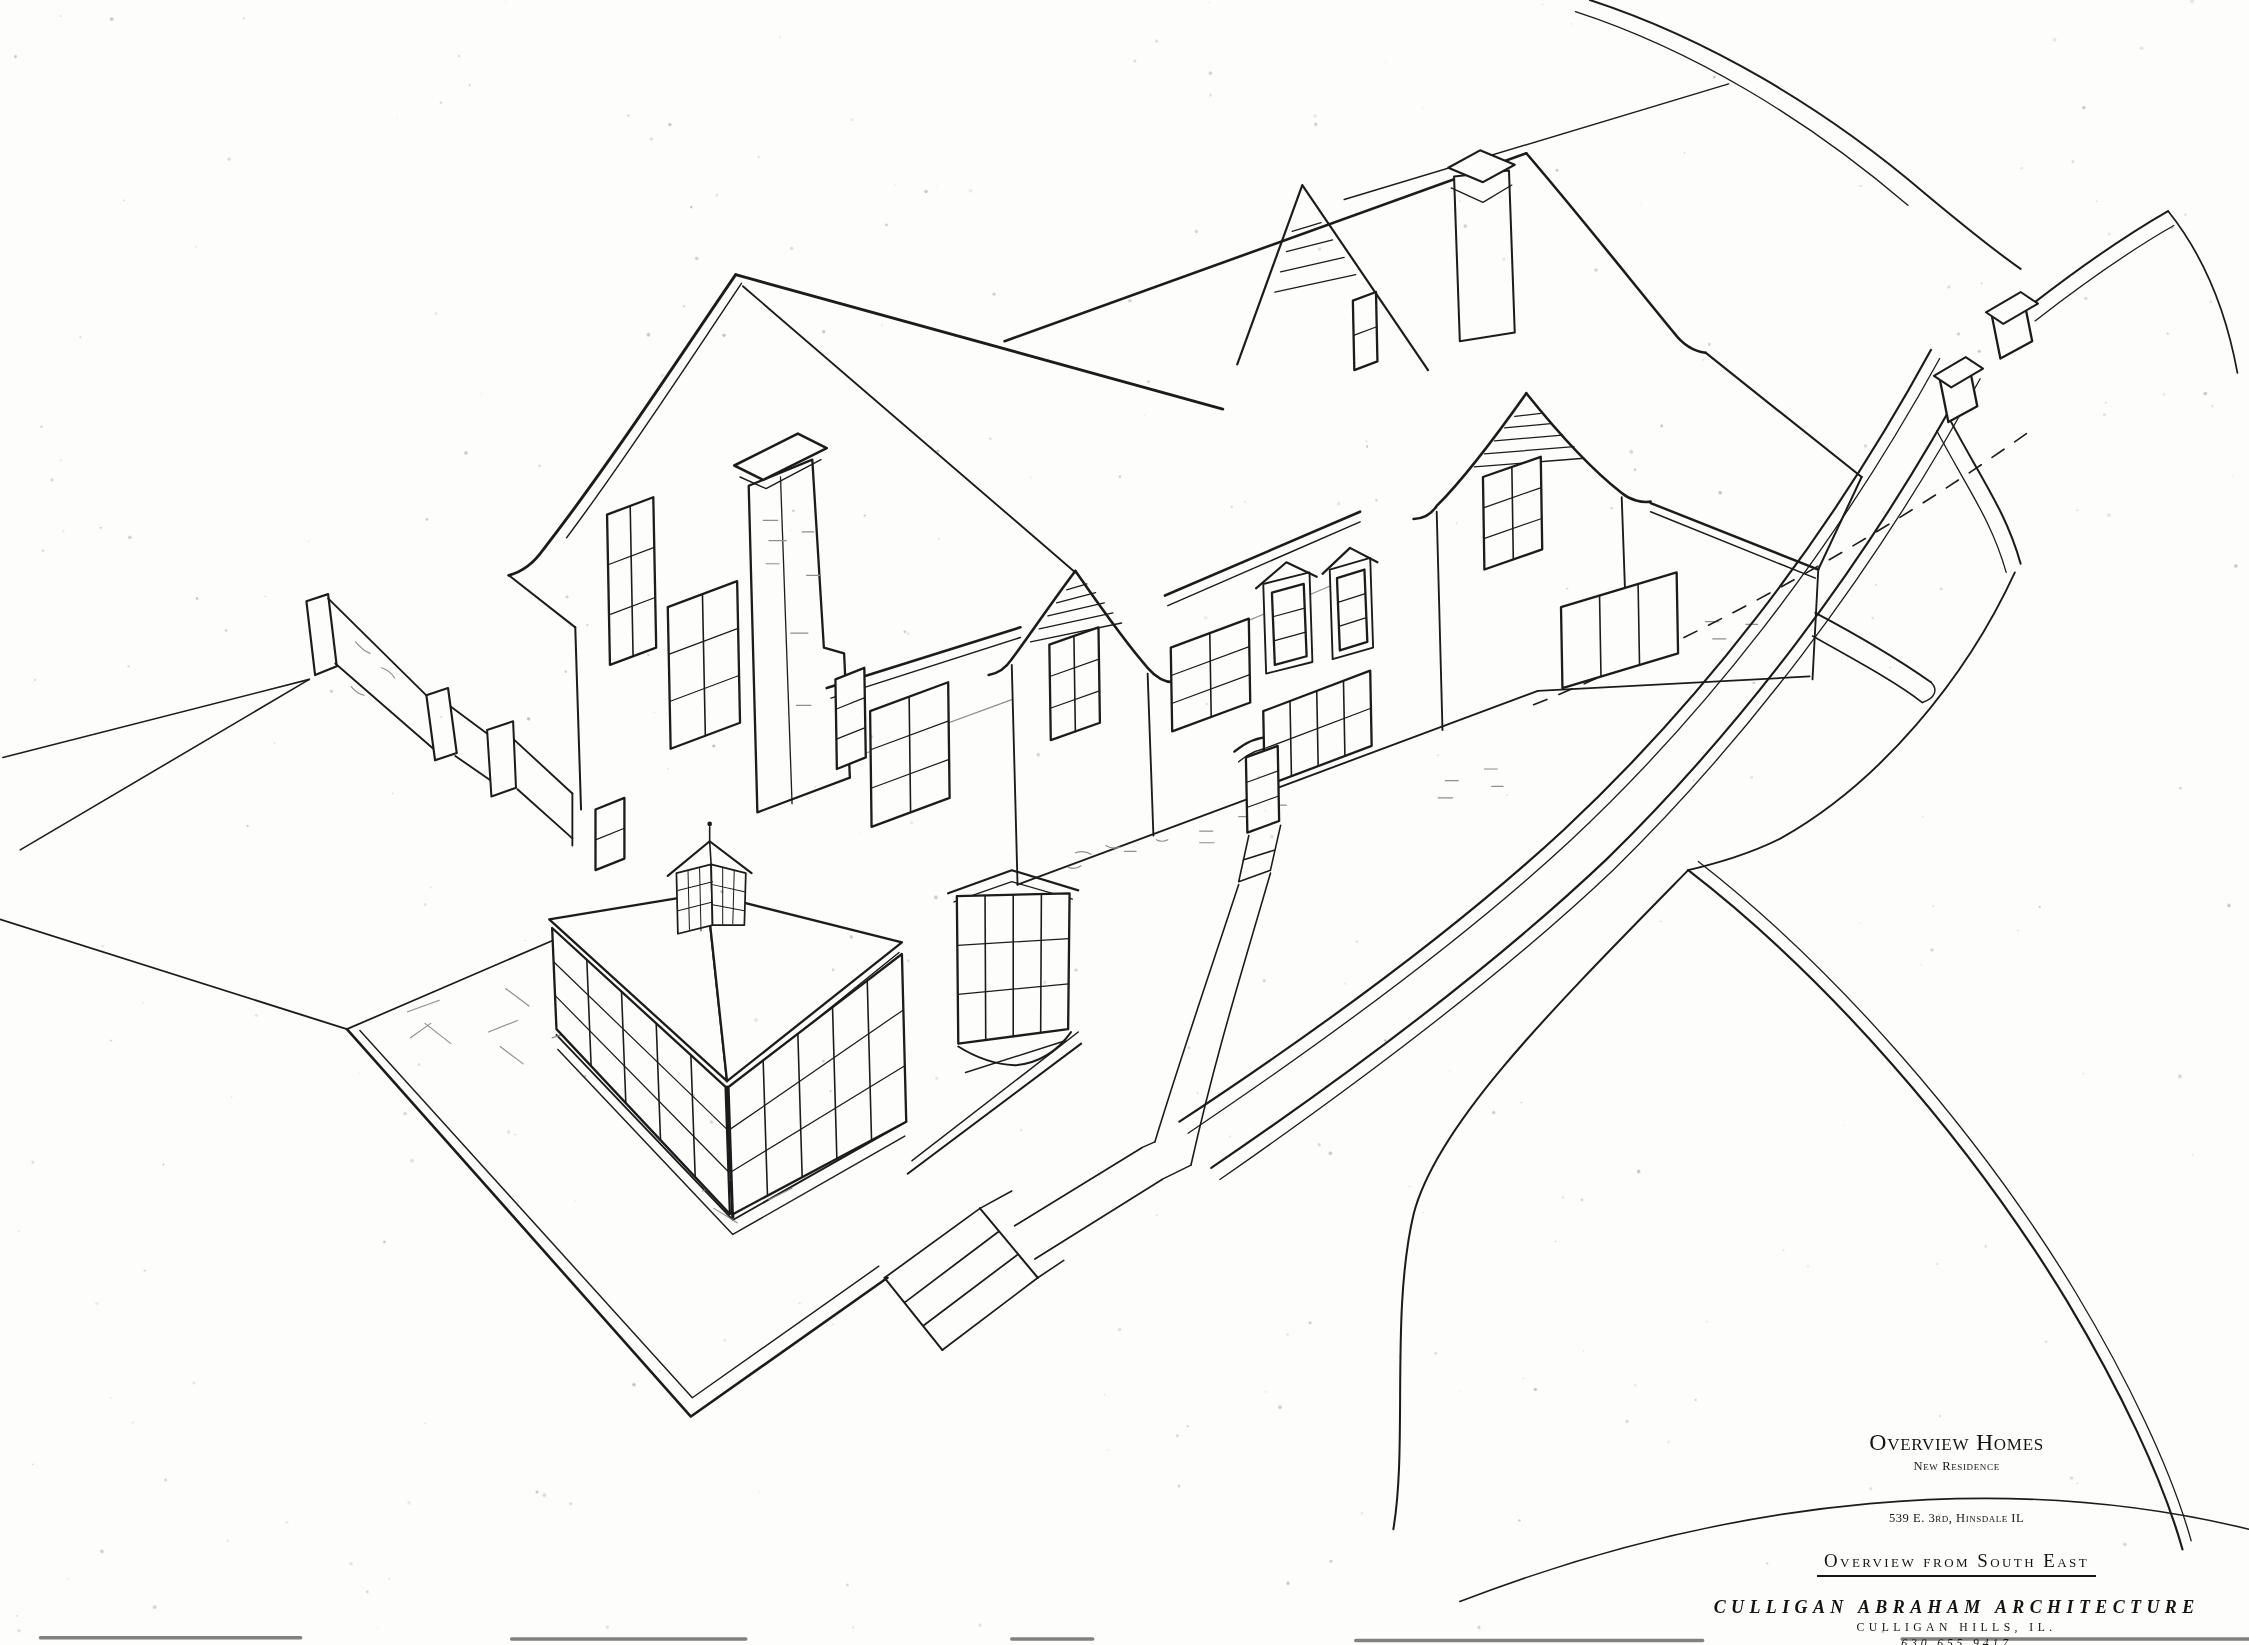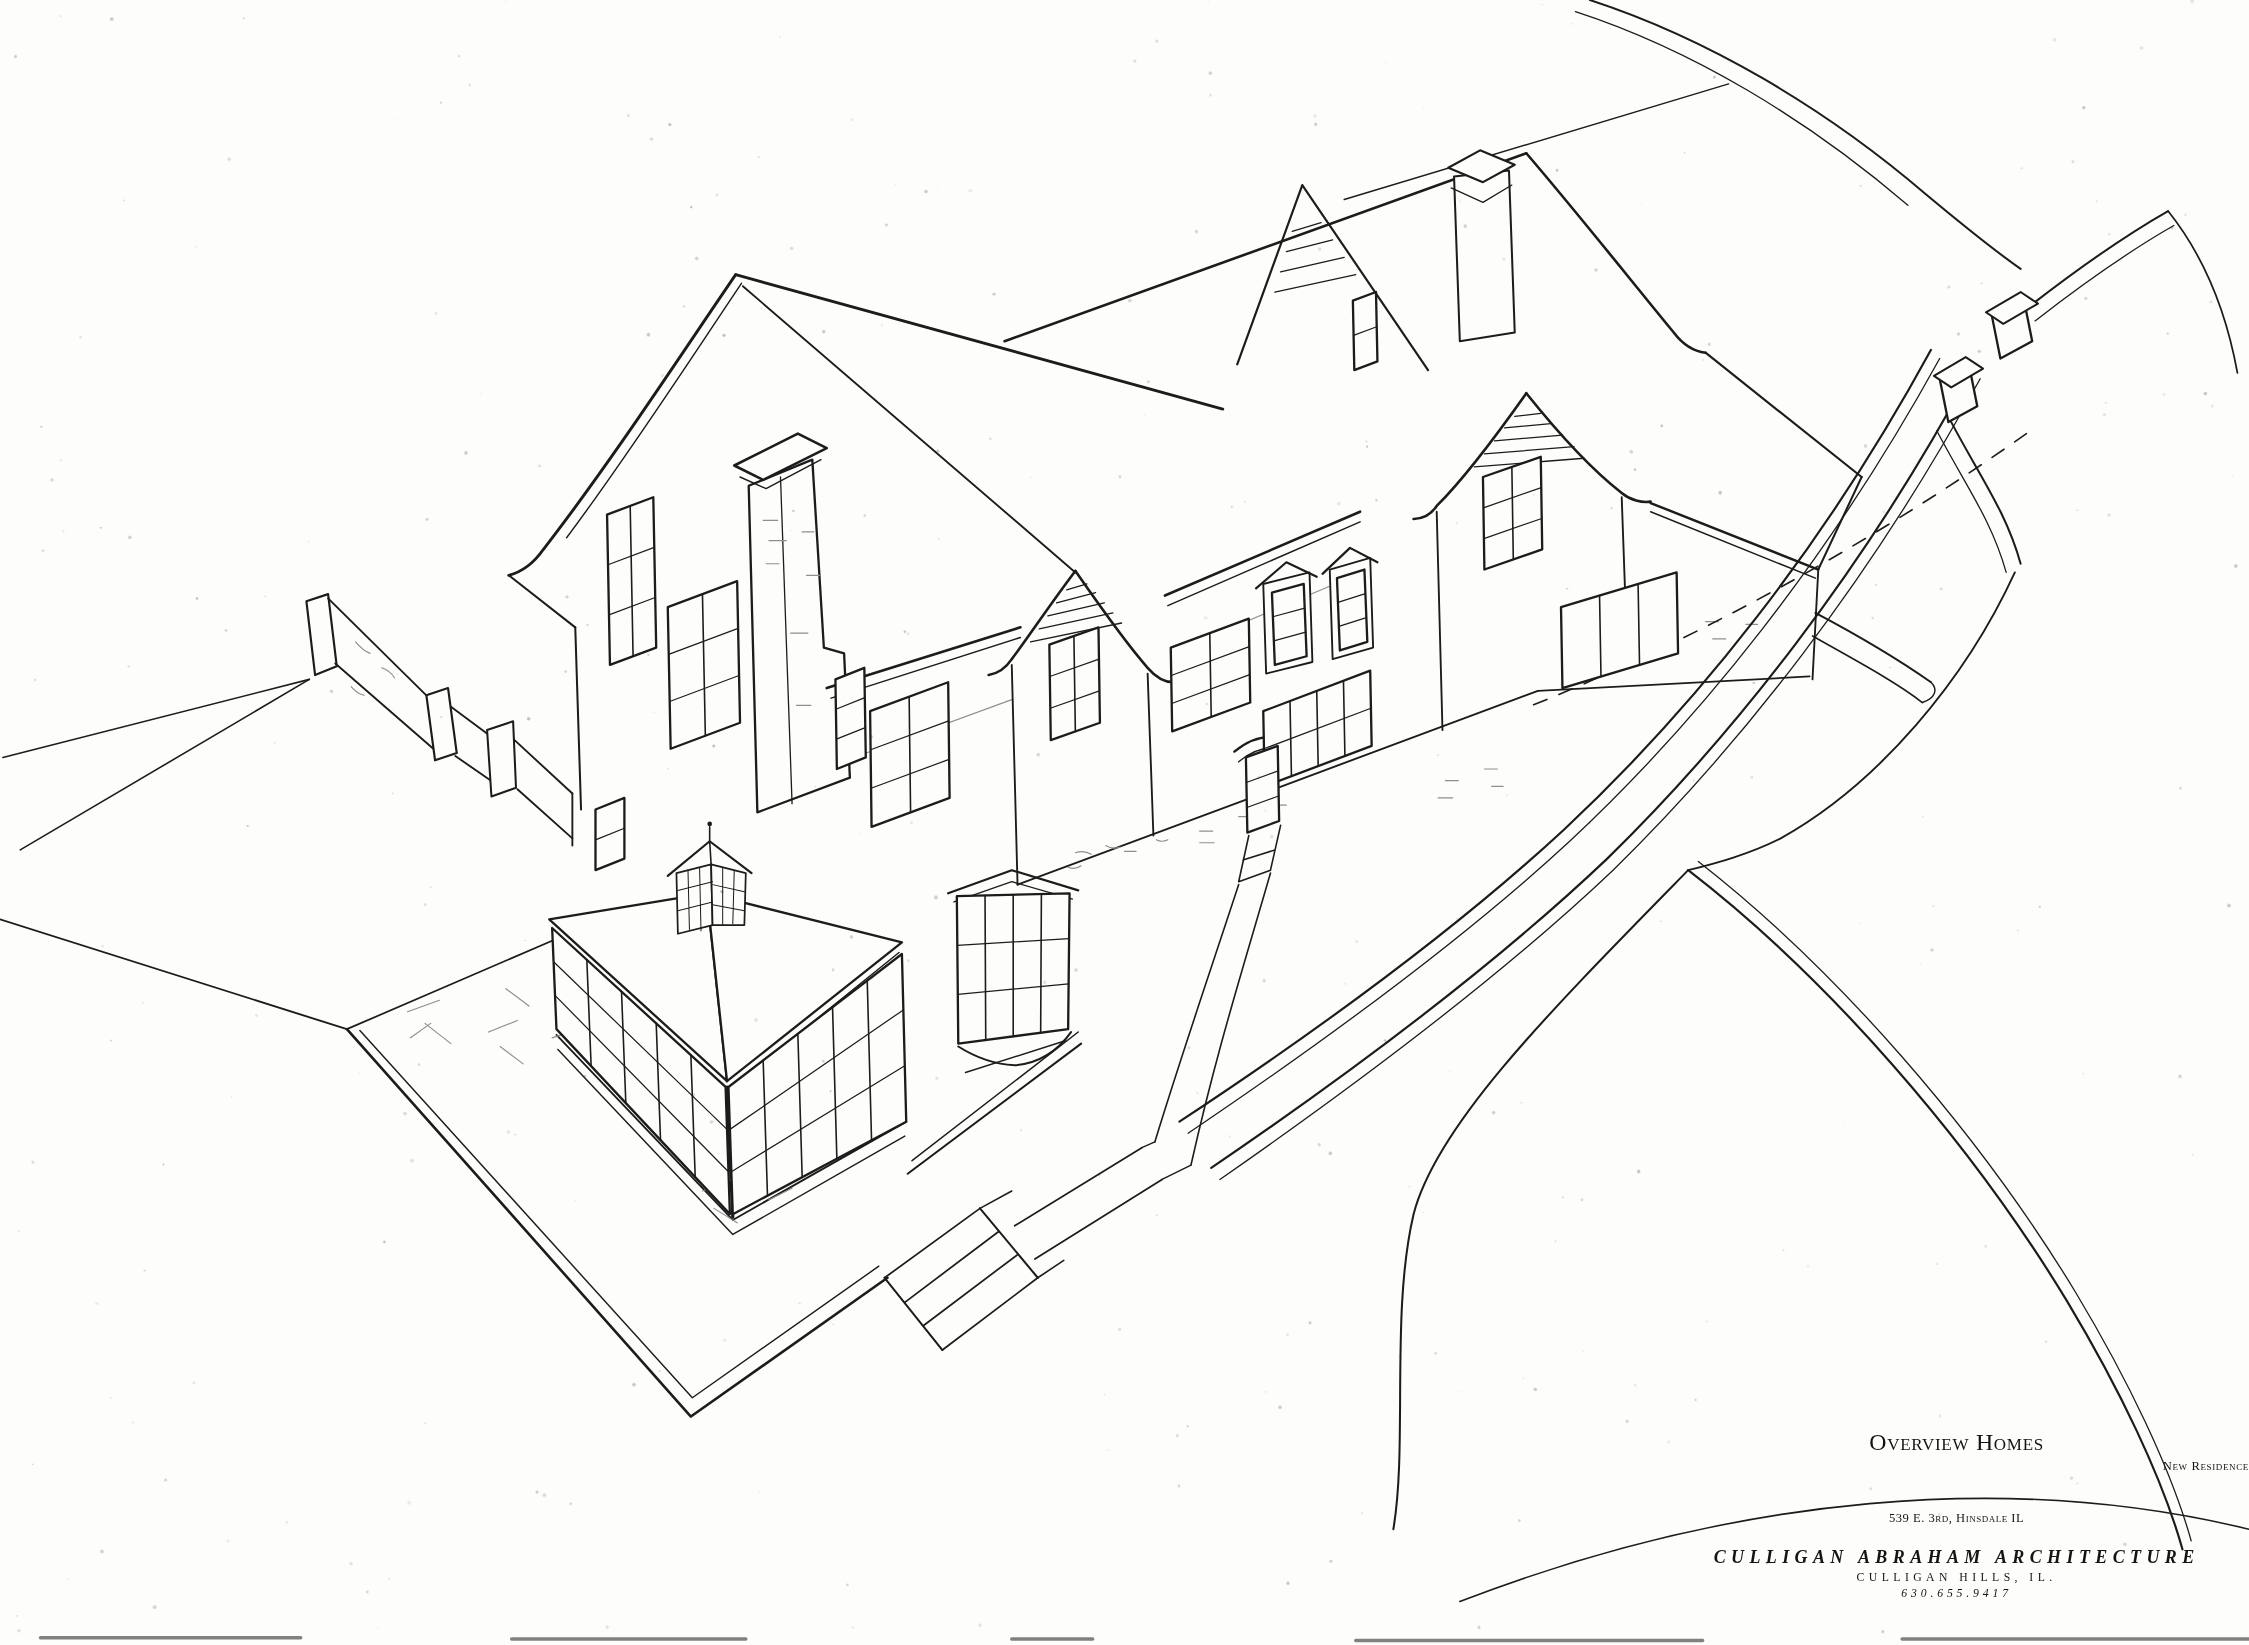--- a/index.html
+++ b/index.html
@@ -17,21 +17,21 @@
   .sheet svg path.tx{stroke:var(--tex,#8f8f8f);stroke-width:.8;}
   .sheet svg path.hb{stroke-width:.9;}
   .sheet svg path.gr{stroke-width:.7;}
   .speck{fill:#3a3a3a;stroke:none;}
   
   .titleblock{
     position:absolute;left:74%;top:86.8%;width:26%;
     text-align:center;color:#141414;line-height:1.25;
   }
   .tb-builder{font-variant:small-caps;font-size:1.06vw;letter-spacing:.03em;}
-  .tb-project{font-variant:small-caps;font-size:.56vw;letter-spacing:.05em;margin-top:.05vw;text-align:right;}
+  .tb-project{font-variant:small-caps;font-size:.56vw;letter-spacing:.05em;margin-top:.05vw;}
   .tb-address{font-variant:small-caps;font-size:.56vw;letter-spacing:.04em;margin-top:37px;}
   .tb-view{display:inline-block;font-variant:small-caps;font-size:.84vw;letter-spacing:.13em;
     border-bottom:.09vw solid #161616;padding:0 .3vw .12vw .3vw;margin-top:.95vw;}
   .tb-firm{font-weight:bold;font-size:.80vw;letter-spacing:.30em;margin-top:.85vw;white-space:nowrap;font-style:italic;}
   .tb-city{font-size:.52vw;letter-spacing:.38em;margin-top:.12vw;}
   .tb-phone{font-size:.52vw;letter-spacing:.33em;margin-top:.05vw;font-style:italic;}
 </style>
 </head>
 <body>
 
@@ -610,18 +610,21 @@
       </g>
     <g opacity=".55">
       <path d="M 28,1133 L 208,1133 M 354,1134 L 516,1134 M 700,1134 L 756,1134 M 938,1135 L 1178,1135 M 1316,1134 L 1556,1134" stroke-width="2.4"></path>
     </g>
   </svg>
 
   <div class="titleblock">
     <div class="tb-builder">Overview Homes</div>
     <div class="tb-project">New Residence</div>
     <div class="tb-address">539 E. 3rd, Hinsdale IL</div>
+    <div>
+      <span class="tb-view">Overview from South East</span>
+    </div>
     <div class="tb-firm">CULLIGAN ABRAHAM ARCHITECTURE</div>
     <div class="tb-city">CULLIGAN HILLS, IL.</div>
     <div class="tb-phone">630.655.9417</div>
   </div>
 </div>
 
 
 </body></html>

